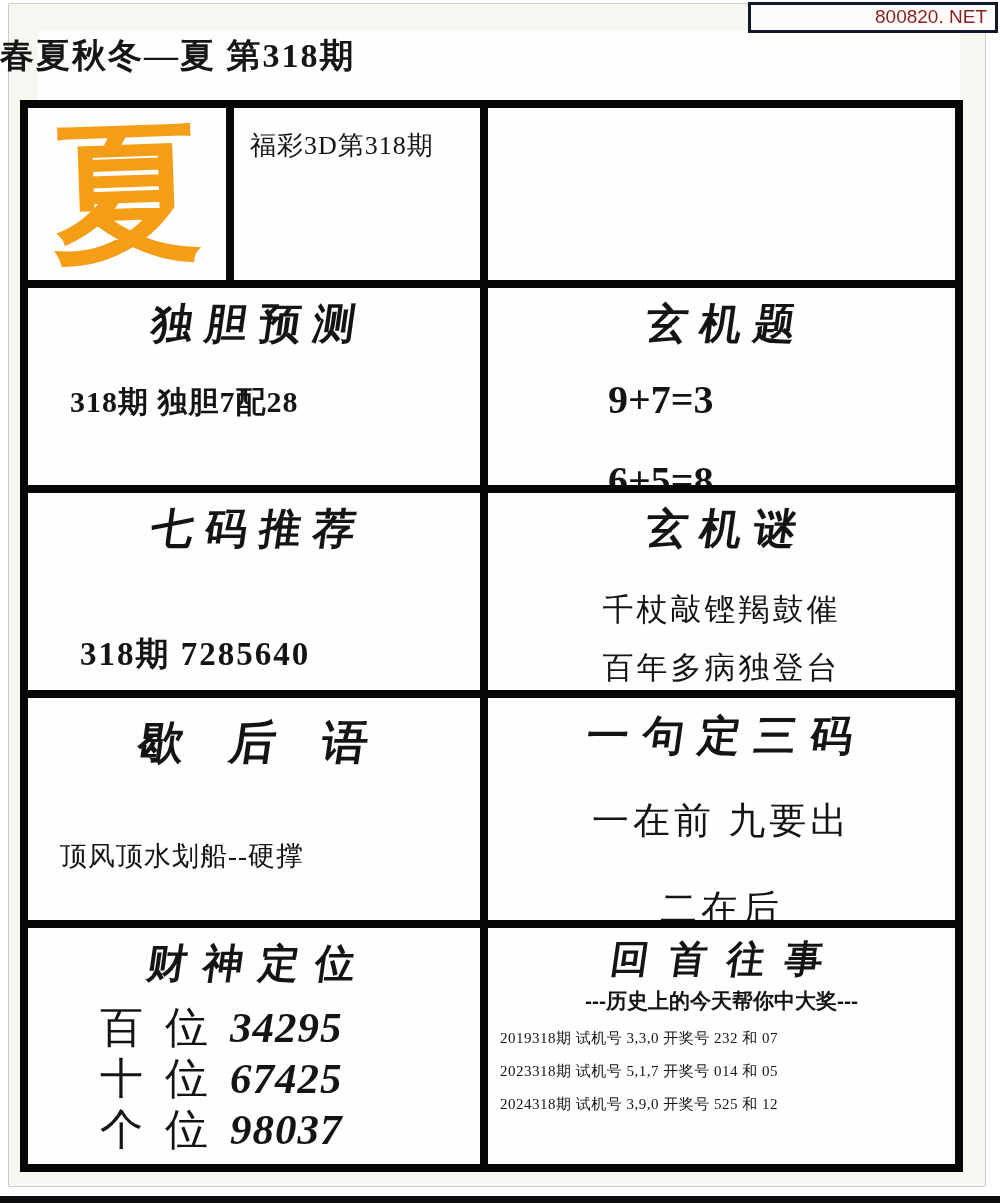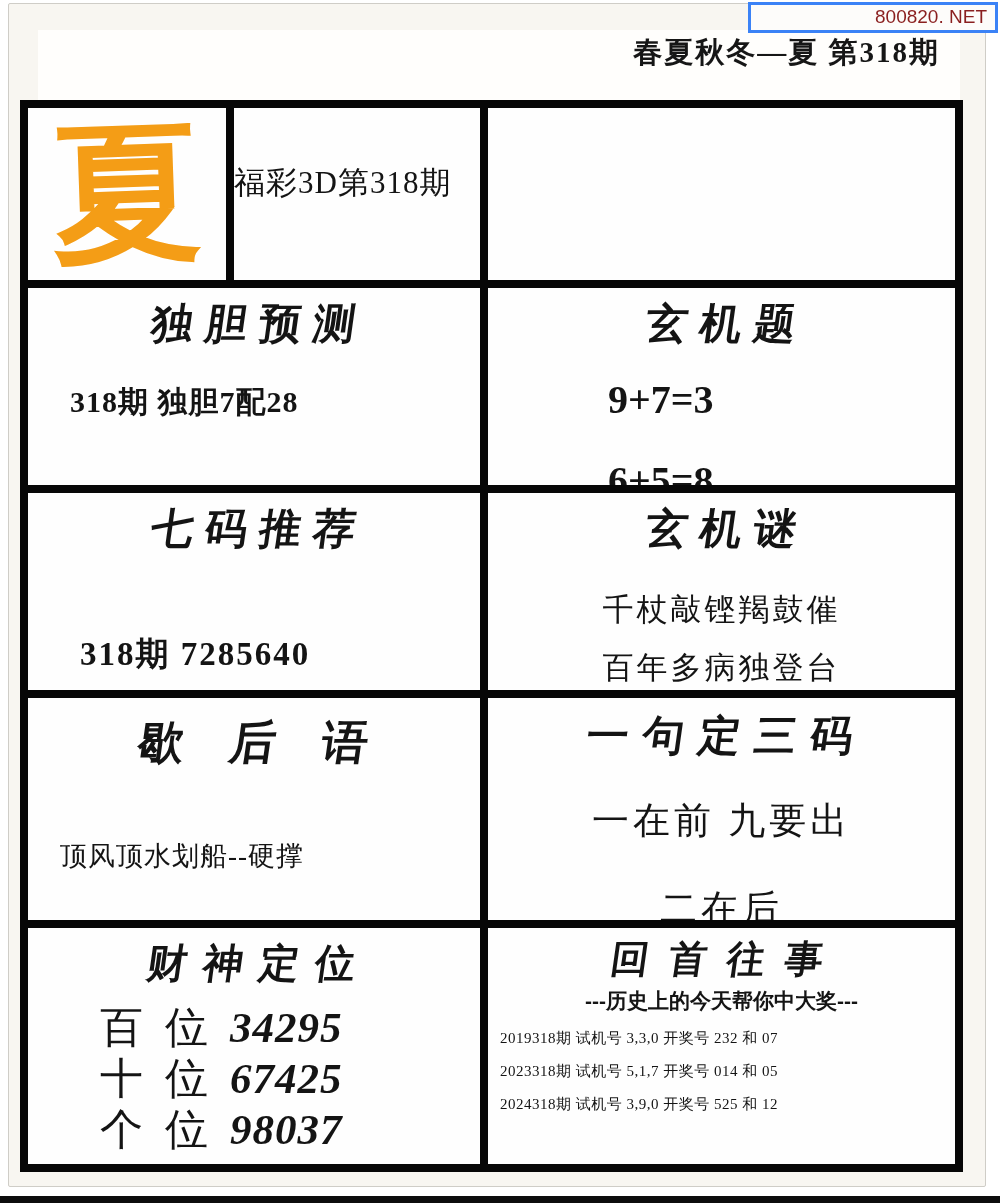--- a/index.html
+++ b/index.html
@@ -1,36 +1,36 @@
 <!DOCTYPE html>
 <html><head>
 <meta charset="utf-8">
 <style>
   html,body{margin:0;padding:0;background:#ffffff;}
   .page{position:relative;width:1000px;height:1203px;background:#ffffff;
         font-family:"Liberation Serif","DejaVu Serif",serif;color:#141414;overflow:hidden;}
   .frame{position:absolute;left:8px;top:3px;width:976px;height:1182px;
          background:#f8f6f1;border:1px solid #cfcdc7;border-radius:2px;}
   .title-strip{position:absolute;left:38px;top:30px;width:922px;height:70px;background:#fffefc;}
-  .page-title{position:absolute;left:0;top:33px;width:940px;text-align:right;
-              font-size:29px;font-weight:bold;letter-spacing:2px;color:#161616;}
+  .page-title{position:absolute;left:0;top:33px;width:940px;text-align:left;
+              font-size:34px;font-weight:bold;letter-spacing:2px;color:#161616;}
   .badge{position:absolute;top:2px;right:2px;width:228px;text-align:right;
-         border:3px solid #3b82f6;background:#fdfcfa;color:#8a1f1f;
+         border:3px solid #0f172a;background:#fdfcfa;color:#8a1f1f;
          font-family:"Liberation Sans","DejaVu Sans",sans-serif;font-size:19px;
          padding:1px 8px 2px 8px;}
   .sheet{position:absolute;left:20px;top:100px;width:935px;height:1064px;
          display:grid;grid-template-columns:460px 1fr;
          grid-template-rows:180px 205px 205px 230px auto;
          border:4px solid #070707;background:#070707;}
   .cell{background:#fefefe;border:4px solid #070707;position:relative;overflow:hidden;}
   .logo-row{display:grid;grid-template-columns:206px 1fr;background:#070707;}
   .logo-cell{display:flex;align-items:center;justify-content:center;}
   .logo-char{font-size:150px;line-height:1;font-weight:bold;color:#f49d16;
              transform:rotate(-2deg);}
-  .logo-caption{padding:20px 0 0 0;font-size:31px;letter-spacing:1px;margin-top:34px;}
+  .logo-caption{padding:20px 0 0 16px;font-size:26px;letter-spacing:1px;}
   .h-brush{text-align:center;font-weight:bold;transform:skewX(-8deg);
            font-size:42px;letter-spacing:12px;padding:8px 0 0 12px;white-space:nowrap;}
   .h-xiehou{letter-spacing:46px;padding-left:46px;font-size:46px;padding-top:14px;}
   .h-yiju{font-size:42px;letter-spacing:14px;padding-top:10px;}
   .h-caishen{font-size:40px;letter-spacing:16px;padding-top:8px;}
   .h-huishou{font-size:38px;letter-spacing:20px;padding-top:6px;}
   .dudan-body{margin:30px 0 0 42px;font-size:30px;font-weight:bold;letter-spacing:1px;}
   .xjt-line{margin:24px 0 0 120px;font-size:40px;font-weight:bold;}
   .xjt-line2{margin-top:34px;}
   .qima-body{margin:75px 0 0 52px;font-size:33px;font-weight:bold;letter-spacing:2px;}

